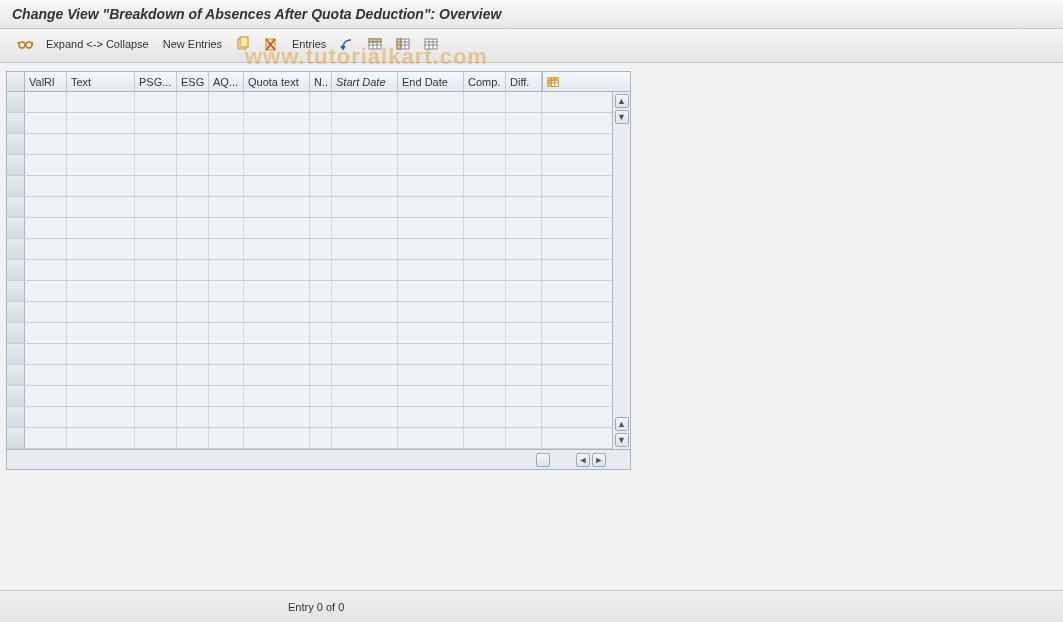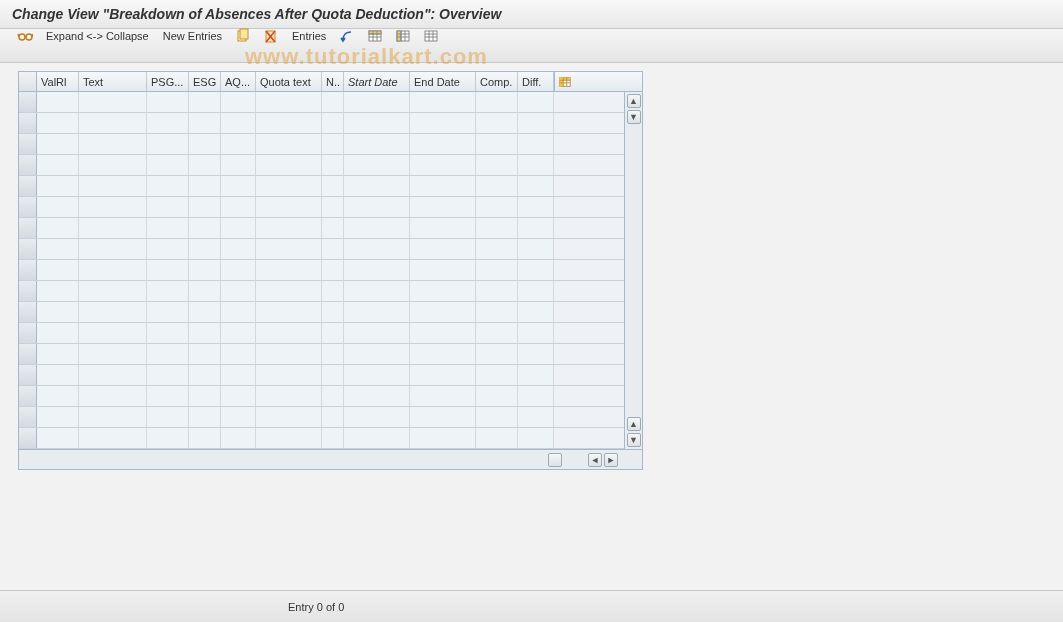--- a/index.html
+++ b/index.html
@@ -21,21 +21,20 @@
       font-weight: bold;
       font-style: italic;
       font-size: 14px;
       color: #333;
     }
     .toolbar {
       background: linear-gradient(to bottom, #f5f5f5, #e5e5e5);
       border-bottom: 1px solid #c8c8c8;
       padding: 4px 12px 23px 12px;
       display: flex;
-      align-items: center;
       gap: 2px;
       height: 34px;
     }
     .tb-btn {
       display: inline-flex;
       align-items: center;
       justify-content: center;
       height: 22px;
       padding: 0 4px;
       background: transparent;
@@ -57,21 +56,21 @@
       top: 44px;
       left: 245px;
       font-size: 22px;
       font-weight: bold;
       color: rgba(228, 152, 40, 0.45);
       z-index: 50;
       pointer-events: none;
       letter-spacing: 1px;
     }
     .grid-container {
-      margin: 8px 0 0 18px;
+      margin: 8px 0 0 6px;
       width: 625px;
       border: 1px solid #a8b8c8;
       background: #eef2f6;
       position: relative;
     }
     .grid-header-row {
       display: flex;
       height: 20px;
       background: linear-gradient(to bottom, #f6f8fa, #e4eaf0);
       border-bottom: 1px solid #a8b8c8;

